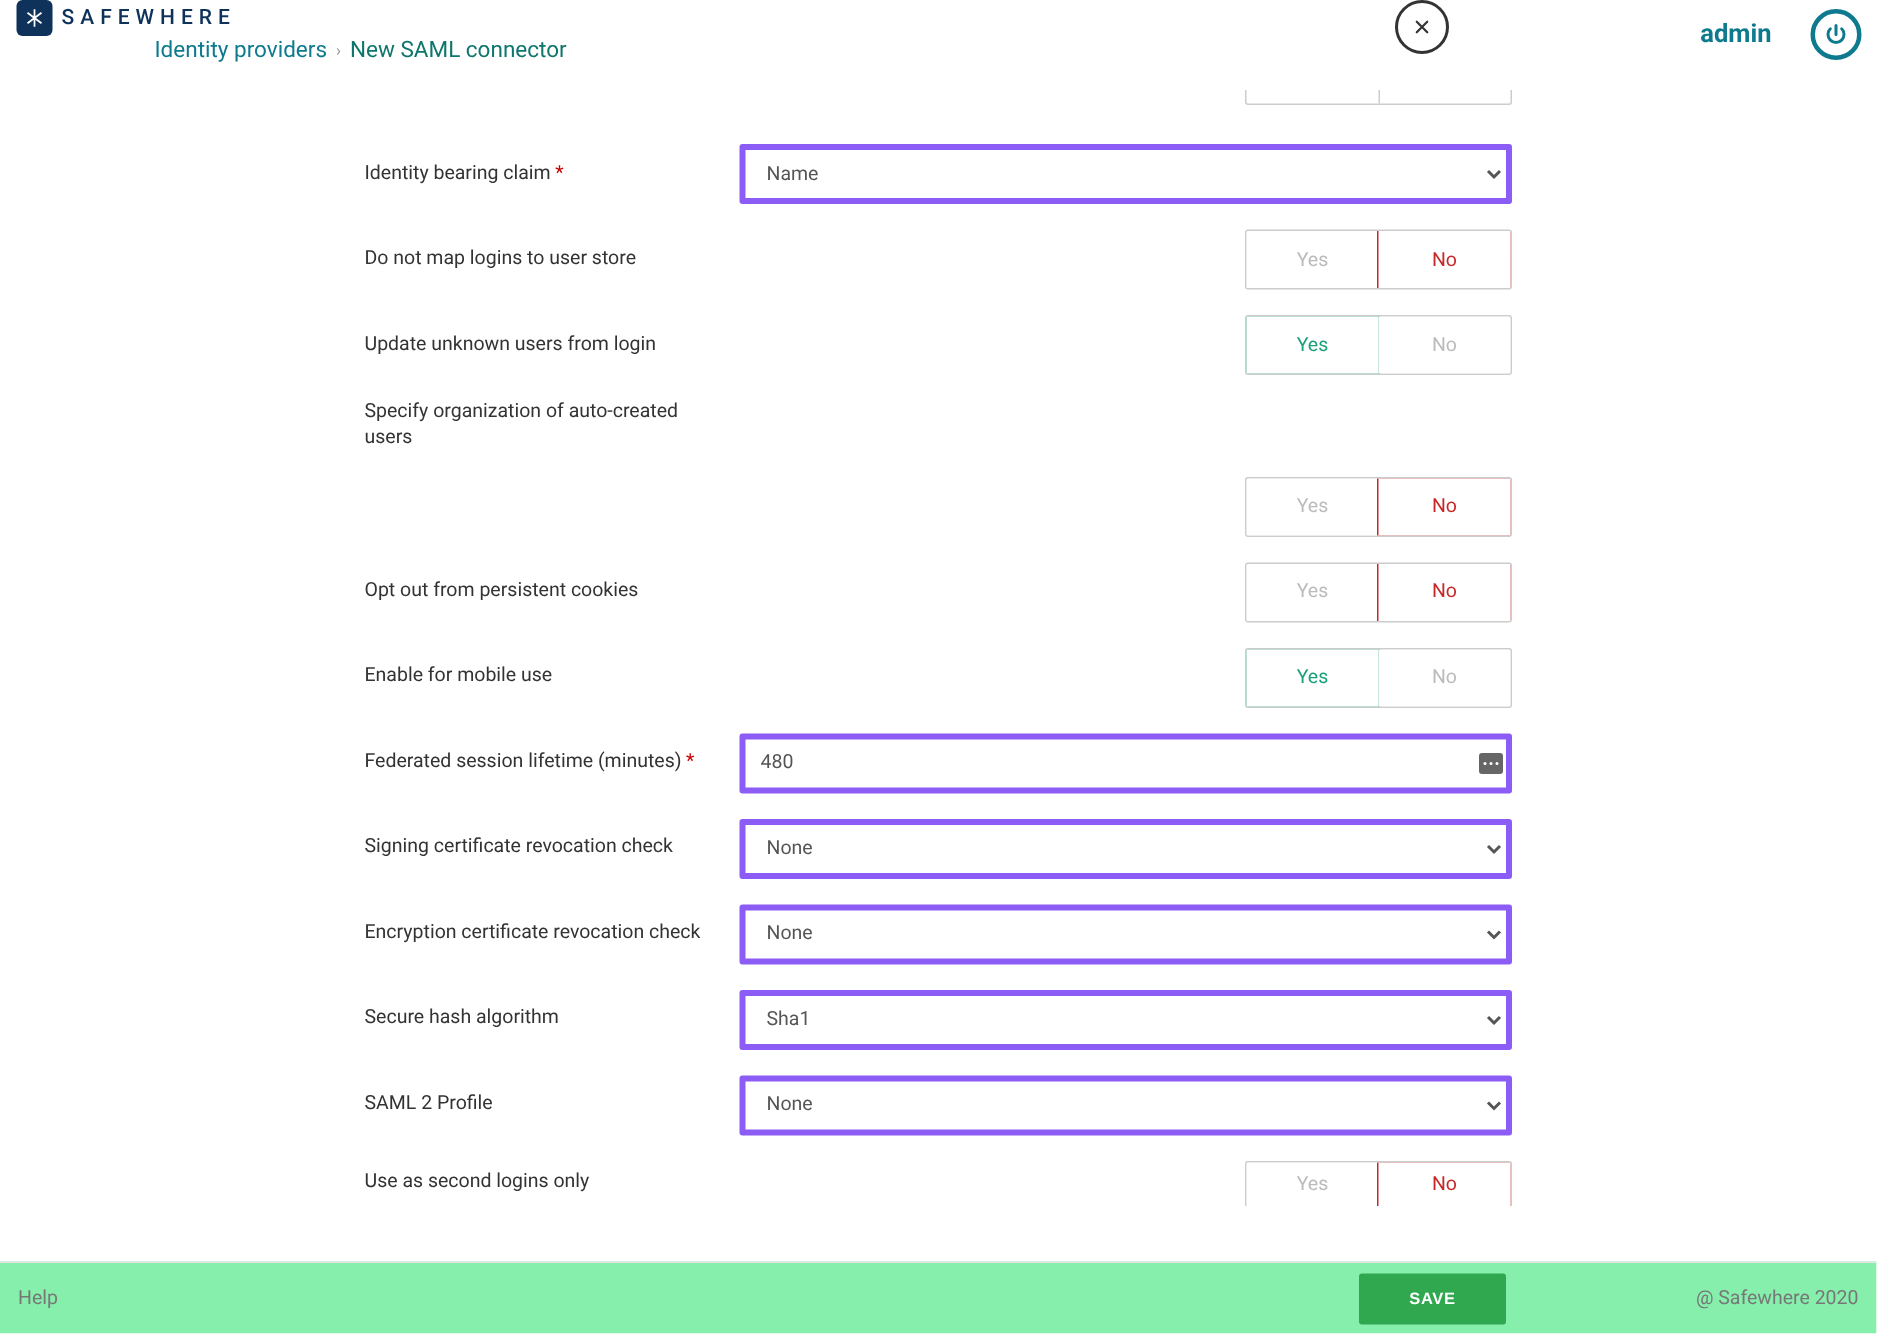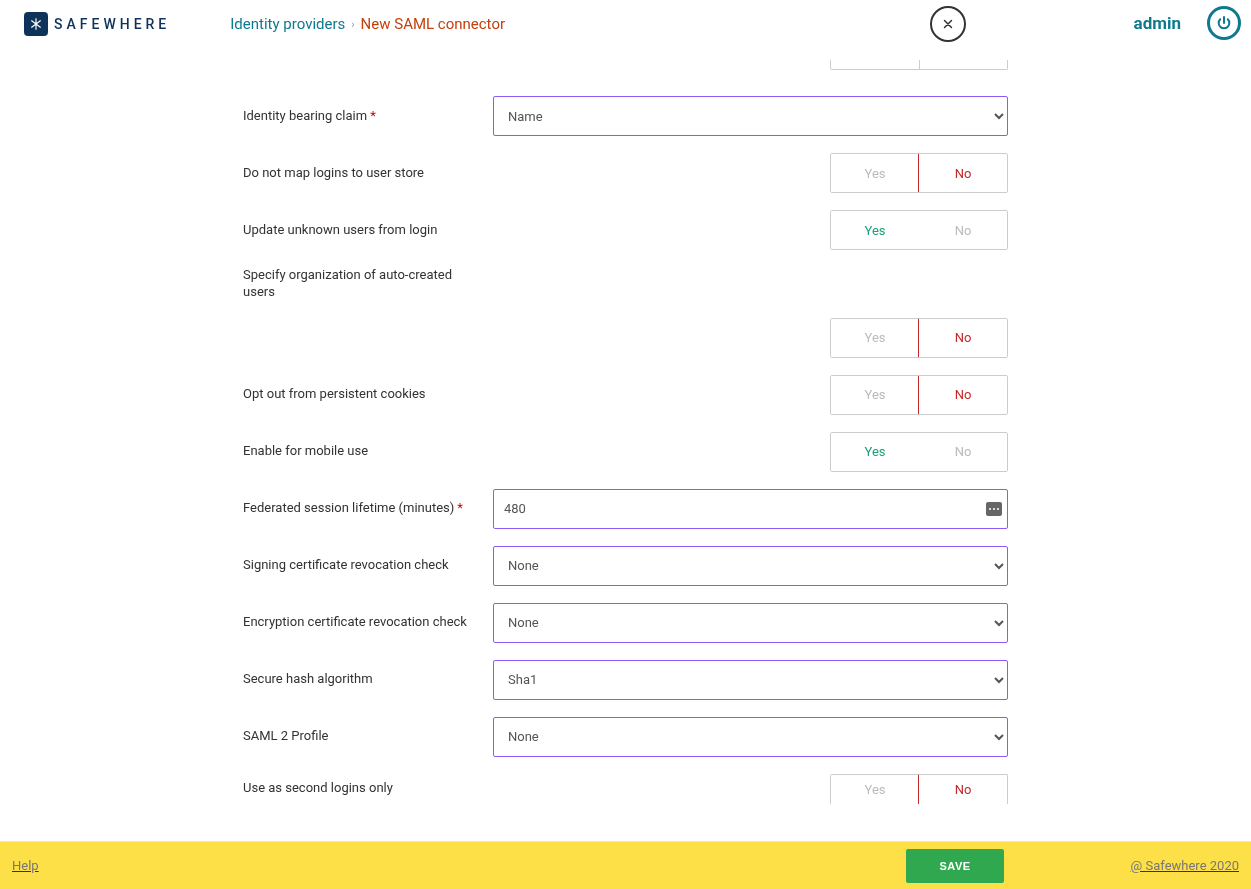--- a/index.html
+++ b/index.html
@@ -10,23 +10,23 @@
     background: #fff;
     width: 1251px;
     height: 889px;
     position: relative;
     overflow: hidden;
   }
   
   .header {
     height: 48px;
     display: flex;
-    align-items: center;
-    padding: 0 24px;
+    padding: 0 11px;
     position: relative;
+    flex-direction: column;
   }
   .logo {
     display: flex;
     align-items: center;
     gap: 6px;
     color: #0e3259;
     font-weight: 500;
     letter-spacing: 4px;
     font-size: 14px;
   }
@@ -35,29 +35,29 @@
     height: 24px;
     background: #0e3259;
     border-radius: 4px;
     display: flex;
     align-items: center;
     justify-content: center;
     color: #fff;
     font-size: 14px;
   }
   .breadcrumb {
-    margin-left: 60px;
+    margin-left: 92px;
     font-size: 15px;
     display: flex;
     align-items: center;
     gap: 6px;
   }
   .breadcrumb .link { color: #0e7a8e; }
   .breadcrumb .sep { color: #999; font-size: 11px; }
-  .breadcrumb .current { color: #c2410c; }
+  .breadcrumb .current { color: #0f766e; }
   .close-btn {
     position: absolute;
     left: 930px;
     width: 36px;
     height: 36px;
     border: 2px solid #333;
     border-radius: 50%;
     background: #fff;
     display: flex;
     align-items: center;
@@ -110,21 +110,21 @@
     padding-right: 16px;
   }
   .form-label .req { color: #c00; margin-left: 3px; }
   .form-control {
     flex: 1;
     display: flex;
   }
   select.select, input.text-input {
     width: 100%;
     height: 40px;
-    border: 1px solid #8b5cf6;
+    border: 4px solid #8b5cf6;
     border-radius: 2px;
     padding: 0 10px;
     font-size: 13px;
     color: #555;
     background: #fff;
     font-family: inherit;
   }
   .input-wrap { position: relative; width: 100%; }
   .input-ellipsis {
     position: absolute;
@@ -198,22 +198,21 @@
   .footer {
     position: absolute;
     bottom: 0;
     left: 0;
     right: 0;
     height: 48px;
     border-top: 1px solid #e5e5e5;
     display: flex;
     align-items: center;
     padding: 0 12px;
-    background:#fde047;
-    text-decoration:underline;
+    background:#86efac;
   }
   .help-link { color: #777; font-size: 13px; }
   .save-btn {
     position: absolute;
     left: 886px;
     width: 98px;
     height: 34px;
     background: #2fa84f;
     color: #fff;
     border: none;

